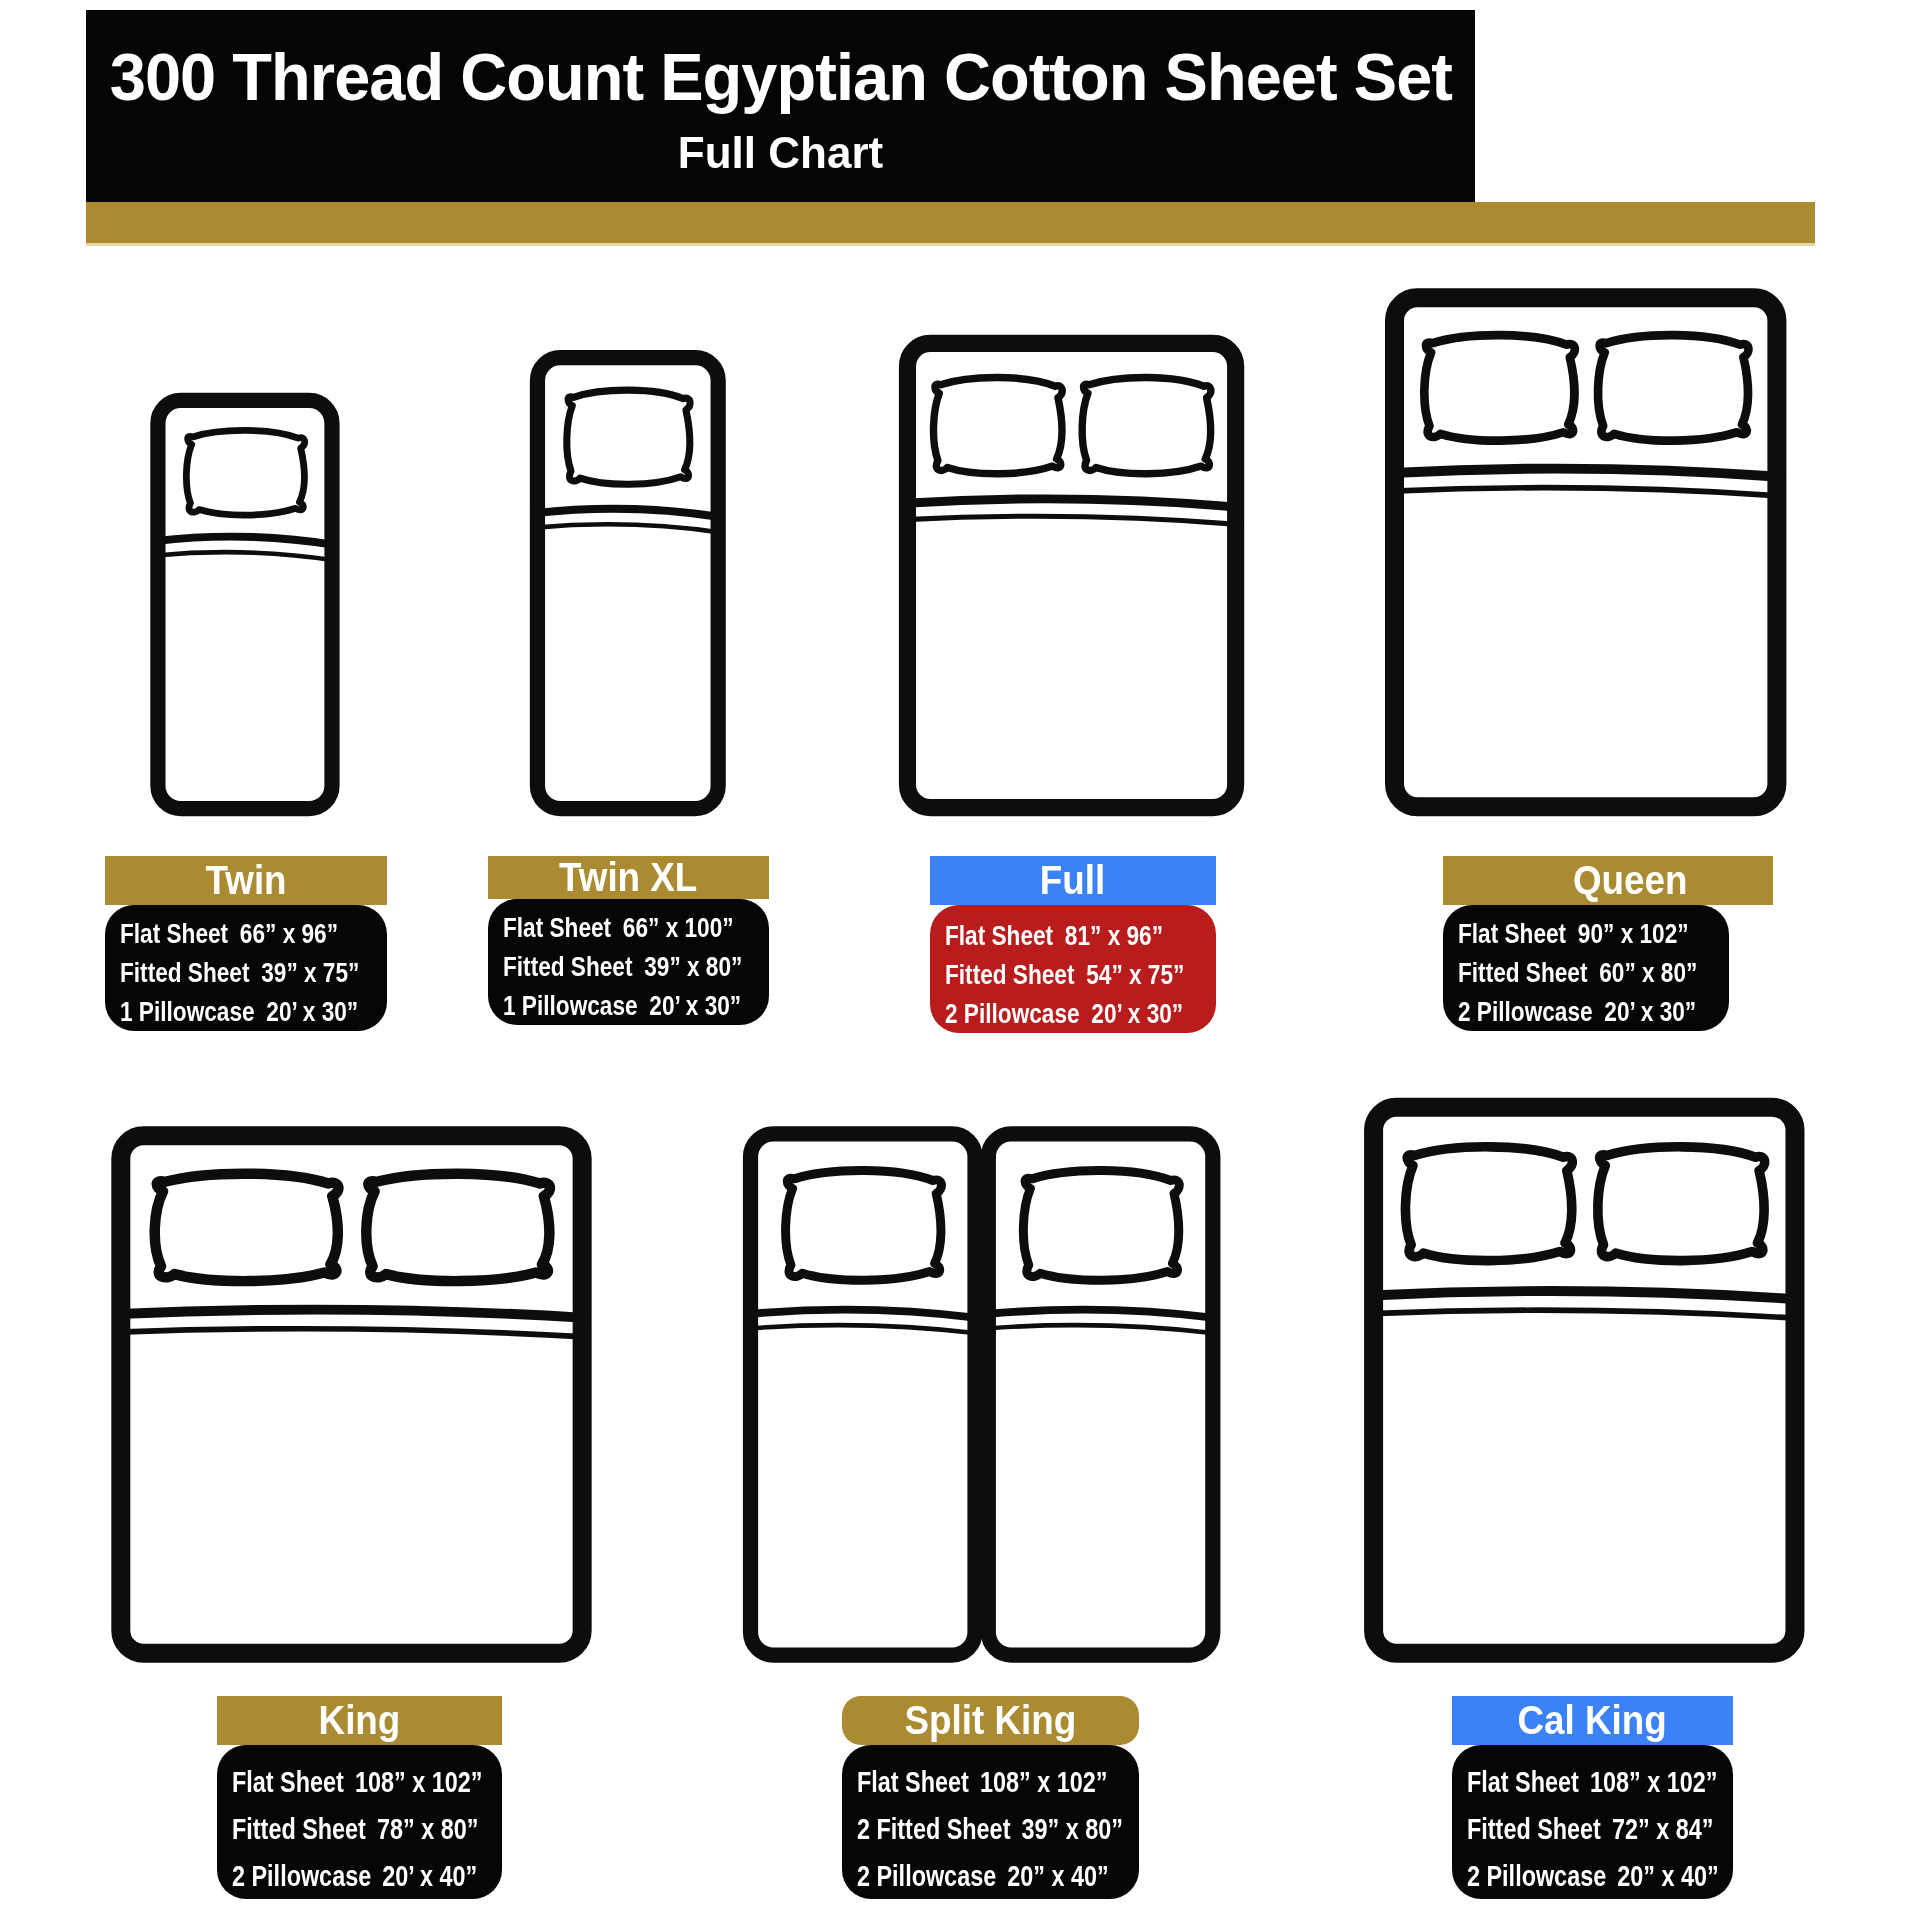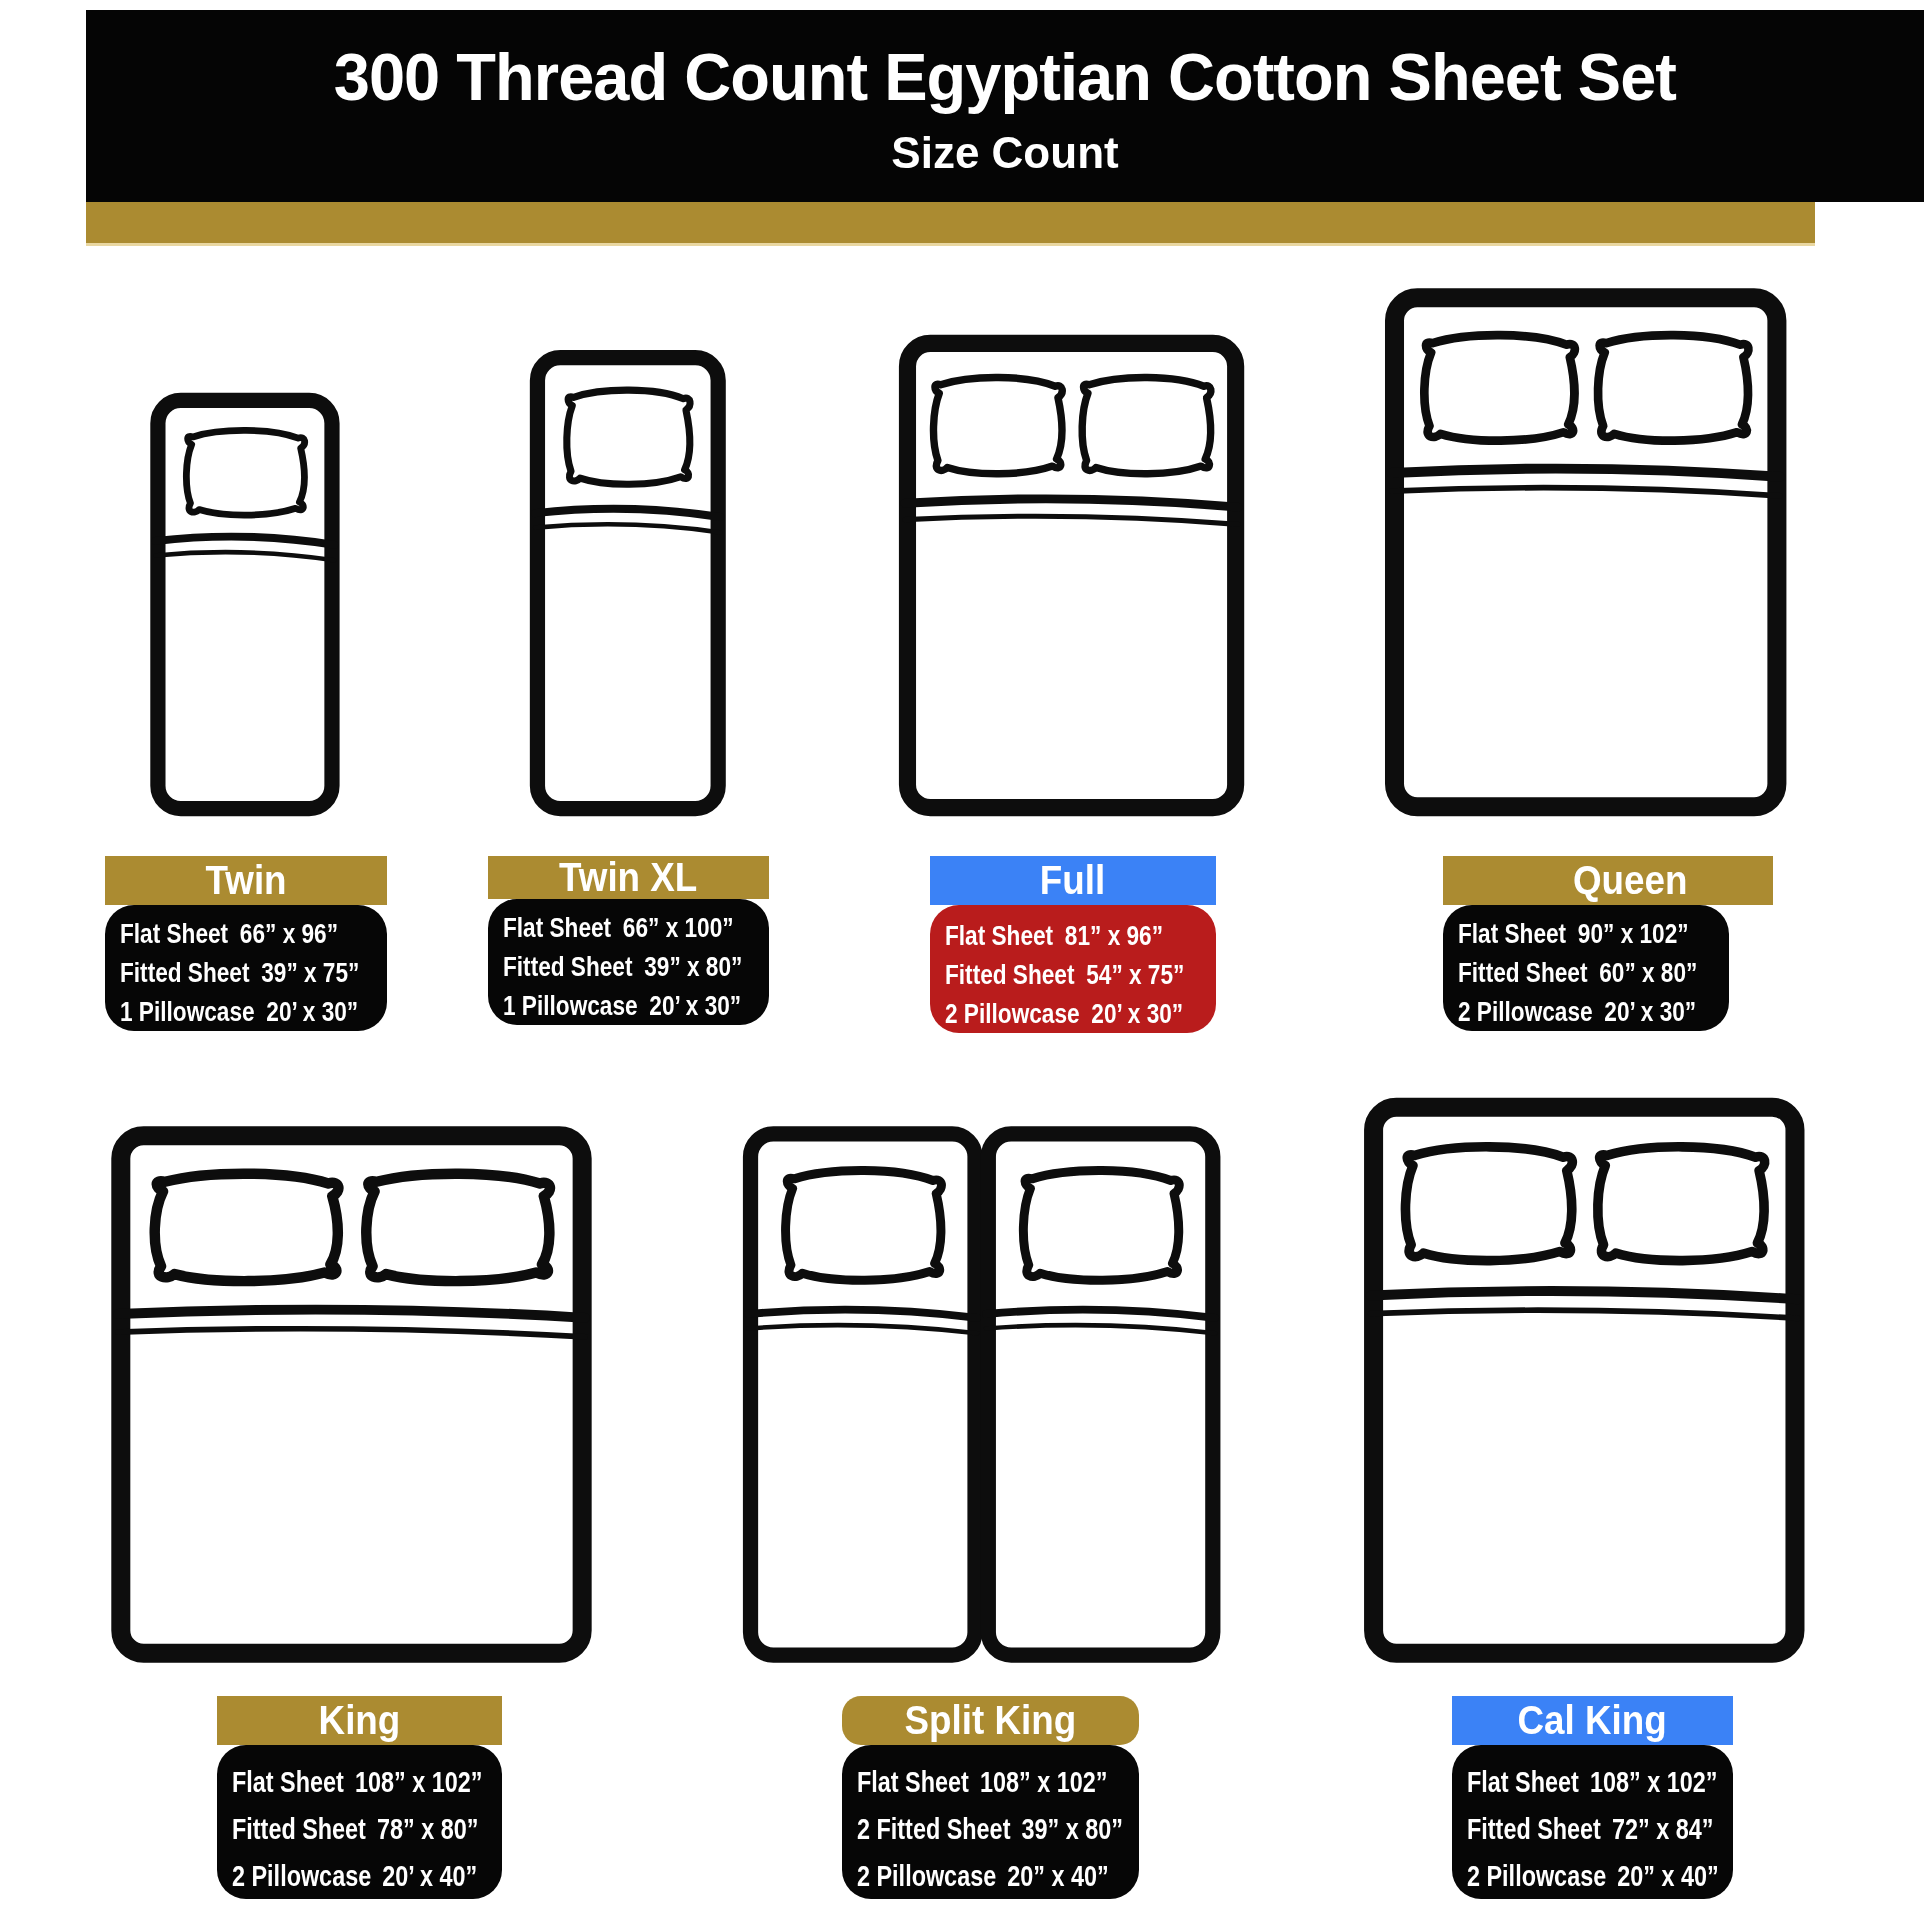--- a/index.html
+++ b/index.html
@@ -2,21 +2,21 @@
 <html style="font-size:15px"><head>
 <meta charset="utf-8">
 <style>
   html,body{margin:0;padding:0;background:#ffffff;}
   #canvas{
     position:relative;width:1931px;height:1931px;background:#ffffff;overflow:hidden;
     font-family:"Liberation Sans","DejaVu Sans",sans-serif;
   }
   
   #header{
-    position:absolute;left:86px;top:9.5px;width:1838px;height:192px;
+    position:absolute;left:86px;top:9.5px;width:1389px;height:192px;
     display:flex;flex-direction:column;align-items:center;justify-content:center;
     gap:13.3px;padding-top:5.7px;box-sizing:border-box;
   }
   #header .title{
     color:#ffffff;font-weight:bold;font-size:67px;letter-spacing:-1px;
     white-space:nowrap;transform:scaleX(.97);transform-origin:center;
   }
   #header .subtitle{
     color:#ffffff;font-weight:bold;font-size:44px;letter-spacing:0px;white-space:nowrap;
   }
@@ -46,21 +46,21 @@
   .row2 .prow{font-size:30px;line-height:47px;transform:scaleX(.78);}
   .prow .sz{margin-left:14.3px;}
 </style>
 </head>
 <body>
 
 <div id="canvas">
 
   <div id="header" style="background: rgb(5, 5, 5);">
     <div class="title">300 Thread Count Egyptian Cotton Sheet Set</div>
-    <div class="subtitle">Size Count</div>
+    <div class="subtitle">Full Chart</div>
   </div>
 
   <div id="gold-stripe" style="background: rgb(171, 139, 49);"></div>
 
   <svg id="beds-svg" width="1931" height="1931" viewBox="0 0 2030 2030">
       <g>
         <rect x="166" y="421" width="183" height="429" rx="24" ry="24" fill="#ffffff" stroke="#0d0d0d" stroke-width="16"></rect>
         <path d="M 201.5 467.2 C 196.3 464.5 195.0 456.6 202.8 459.3 C 231.4 450.0 286.2 450.0 313.5 460.6 C 321.3 457.9 322.6 467.2 316.1 471.1 C 321.3 493.5 321.3 514.6 314.8 527.8 C 321.3 530.4 320.0 539.6 310.9 534.4 C 283.6 543.6 234.1 543.6 209.3 535.7 C 204.1 541.0 195.0 538.3 200.2 529.1 C 193.7 512.0 195.0 483.0 201.5 467.2 Z" fill="none" stroke="#0d0d0d" stroke-width="7.1643" stroke-linejoin="round" stroke-linecap="round"></path>
         <path d="M 163.6 568.75 Q 257.5 557.75 351.4 572.75" fill="none" stroke="#0d0d0d" stroke-width="8.32" stroke-linecap="round"></path>
         <path d="M 163.6 583.95 Q 257.5 574.95 351.4 588.95" fill="none" stroke="#0d0d0d" stroke-width="4.8" stroke-linecap="round"></path>

